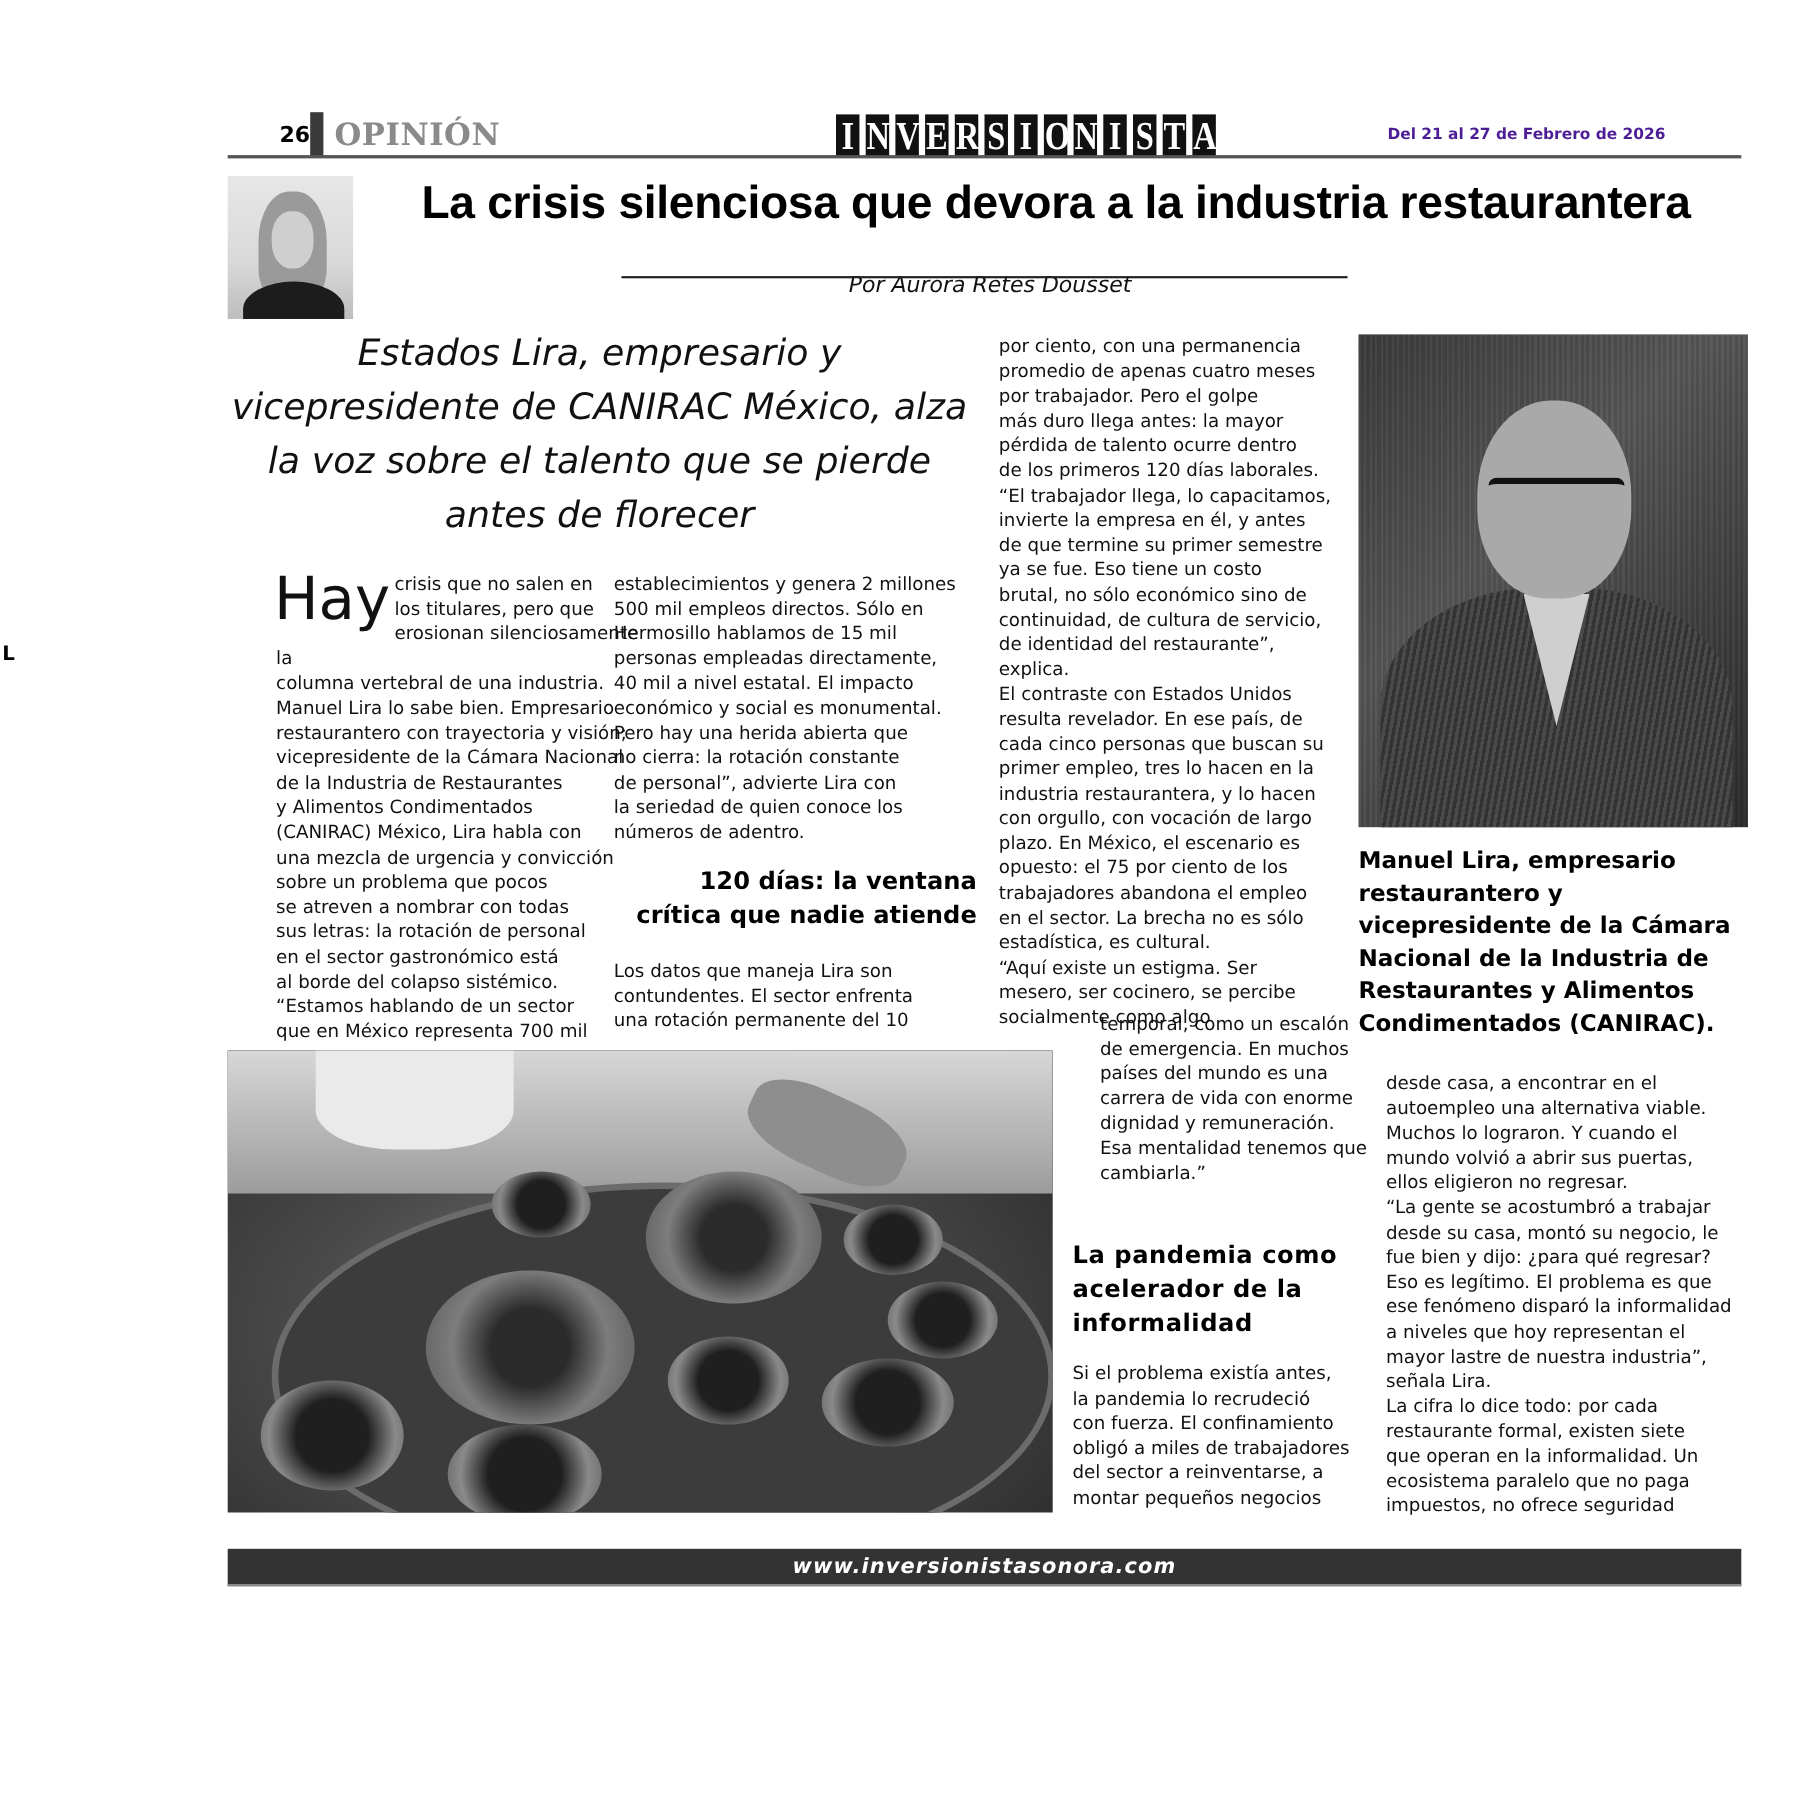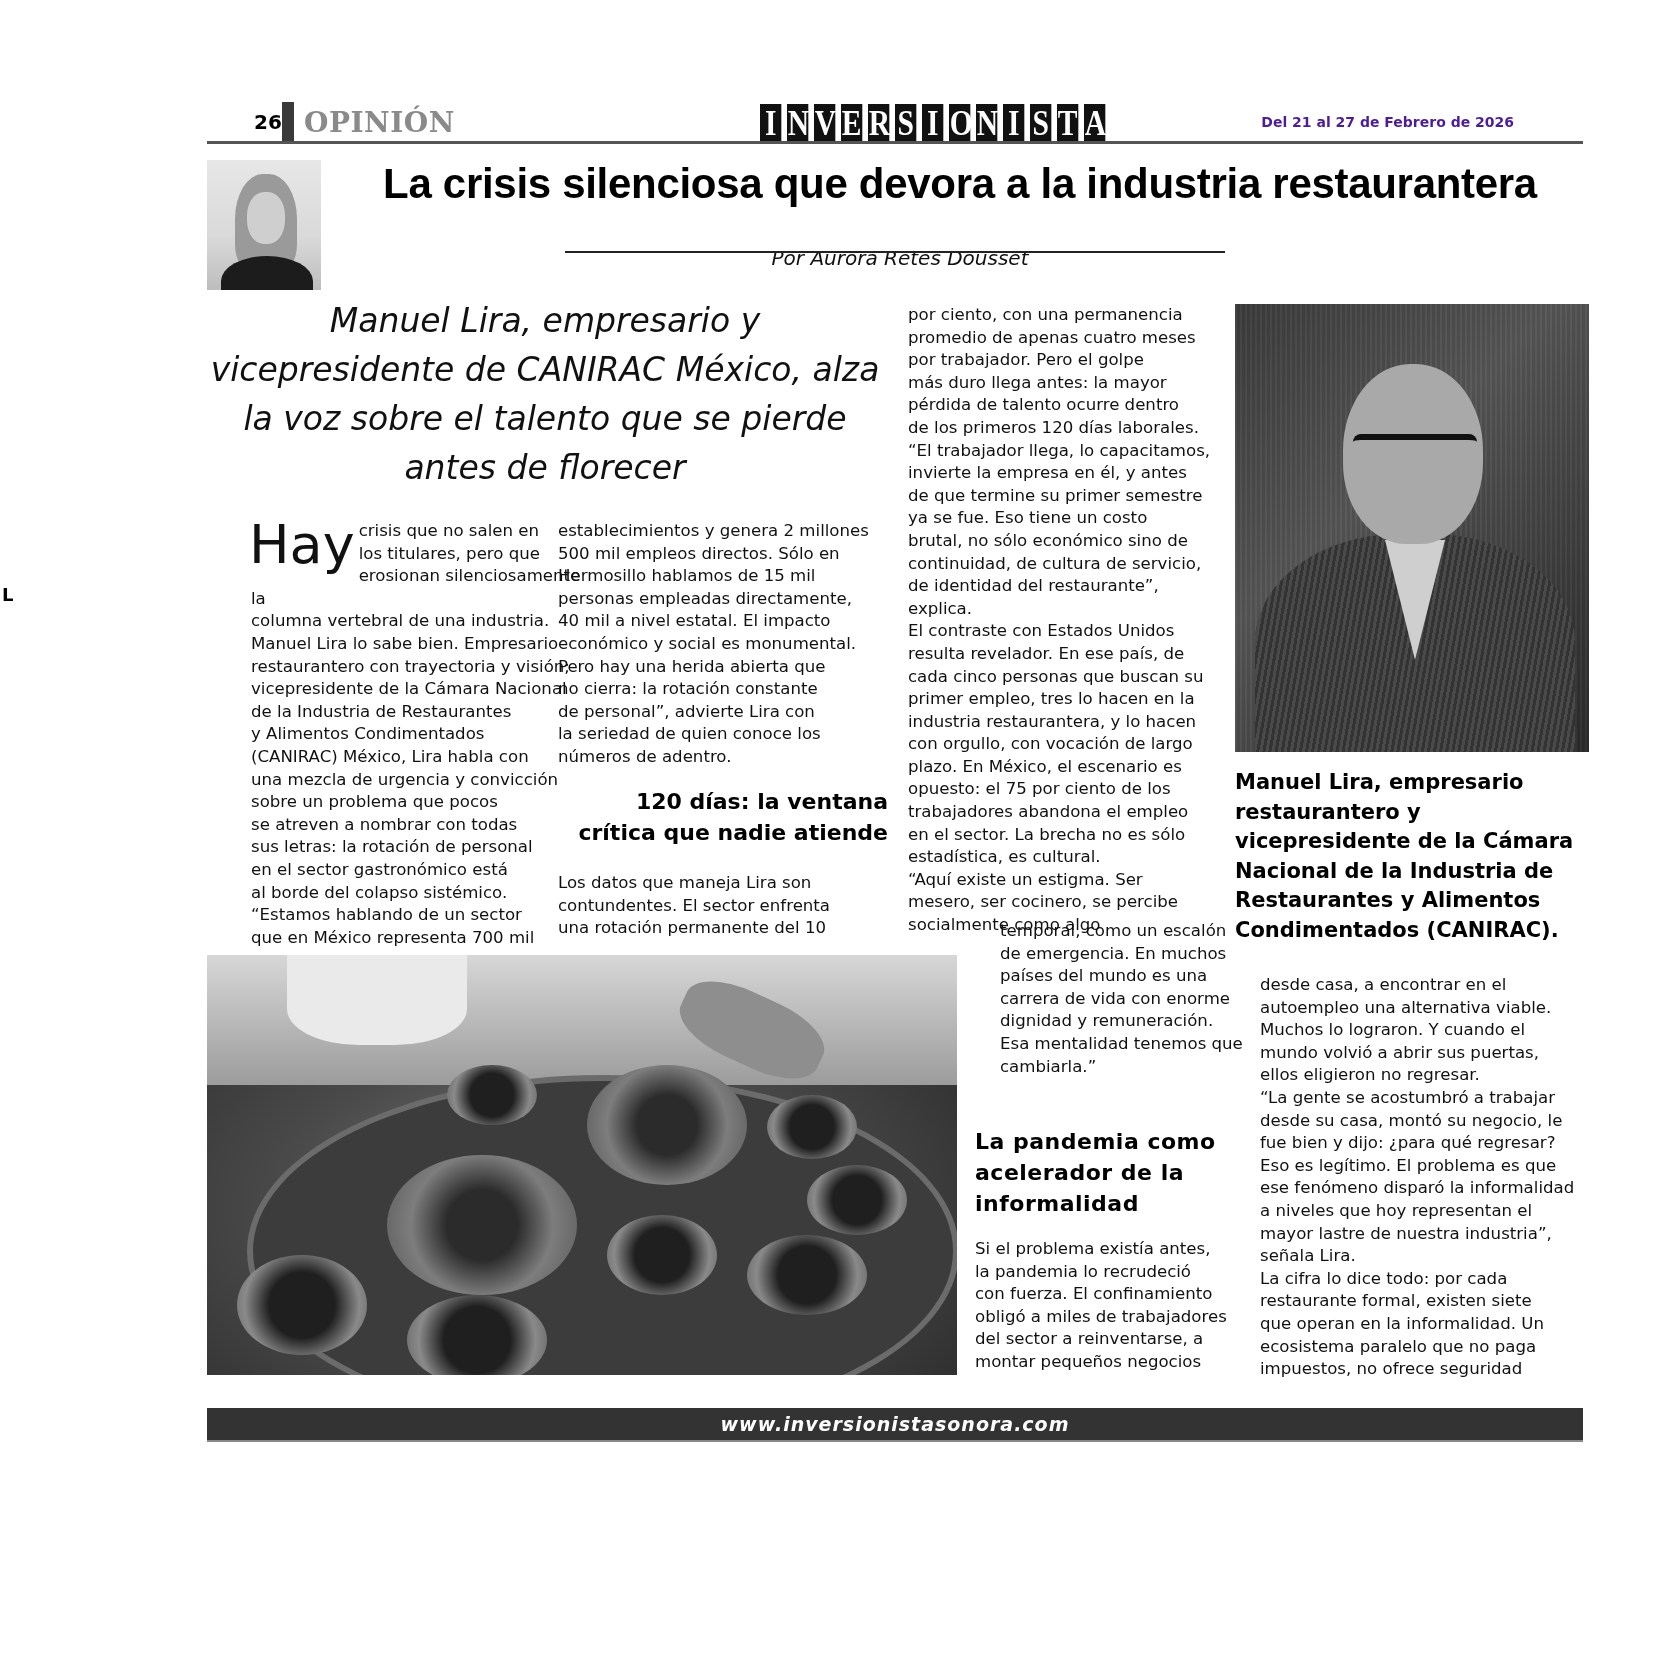--- a/index.html
+++ b/index.html
@@ -94,21 +94,21 @@
 <div class="abs author-photo">
   <div class="hair"></div>
     <div class="face"></div>
     <div class="body"></div>
 </div>
 
 <div class="abs headline">La crisis silenciosa que devora a la industria restaurantera</div>
 <div class="abs byline">Por Aurora Retes Dousset</div>
 <div class="abs byline-rule"></div>
 
-<div class="abs deck">Manuel Lira, empresario y vicepresidente de CANIRAC México, alza la voz sobre el talento que se pierde antes de florecer</div>
+<div class="abs deck">Estados Lira, empresario y vicepresidente de CANIRAC México, alza la voz sobre el talento que se pierde antes de florecer</div>
 
 <div class="abs col col1"><span class="dropcap">Hay</span><span>crisis que no salen en
 los titulares, pero que
 erosionan silenciosamente la
 columna vertebral de una industria.
 Manuel Lira lo sabe bien. Empresario
 restaurantero con trayectoria y visión;
 vicepresidente de la Cámara Nacional
 de la Industria de Restaurantes
 y Alimentos Condimentados

